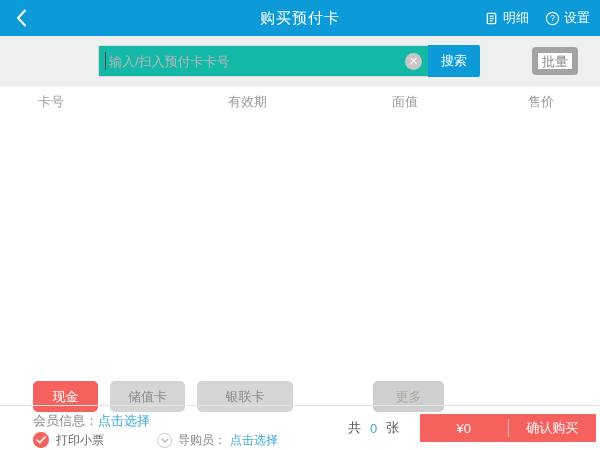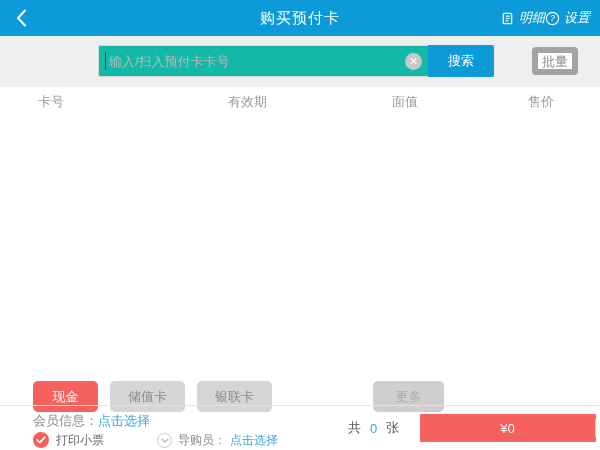--- a/index.html
+++ b/index.html
@@ -4,45 +4,45 @@
 <style>
   * { margin:0; padding:0; box-sizing:border-box; }
   html,body { background:#fff; }
   body { font-family:"Liberation Sans","DejaVu Sans",sans-serif; }
   .app { position:relative; width:600px; height:450px; background:#ffffff; overflow:hidden;padding-left:44px; }
 
   
   .header { position:absolute; top:0; left:0; width:600px; height:36px; background:#0c9bd8; color:#fff; }
   .back-btn { position:absolute; left:6px; top:0; width:30px; height:36px; display:flex; align-items:center; justify-content:center; cursor:pointer; }
   .page-title { position:absolute; left:0; top:0; width:600px; height:36px; display:flex; align-items:center; justify-content:center; font-size:15px; letter-spacing:1px; }
-  .header-right { position:absolute; right:10px; top:0; height:36px; display:flex; align-items:center; gap:0;font-style:italic; }
+  .header-right { position:absolute; right:10px; top:0; height:36px; display:flex; align-items:center; gap:16px; }
   .hdr-action { display:flex; align-items:center; gap:4px; font-size:13px; cursor:pointer; }
 
   
   .searchbar { position:absolute; top:36px; left:0; width:600px; height:51px; background:#eeefef; }
   .search-input { position:absolute; left:98px; top:45px; width:330px; height:32px; background:#14b8a6; border:1px solid #d8d8d8; border-right:none; border-radius:2px 0 0 2px; padding:0 30px 0 10px; font-size:13px; color:#333; outline:none; }
   .search-input::placeholder { color:#b8b8b8; }
   .caret { position:absolute; left:105px; top:52px; width:1px; height:18px; background:#444; }
   .clear-btn { position:absolute; left:405px; top:53px; width:17px; height:17px; border-radius:50%; background:#c7c7c7; display:flex; align-items:center; justify-content:center; color:#fff; font-size:11px; line-height:1; cursor:pointer; }
-  .search-btn { position:absolute; left:428px; top:45px; width:66px; height:32px; background:#0c9bd8; color:#fff; border:none; font-size:13px; border-radius:0 2px 2px 0; cursor:pointer; font-family:inherit; }
+  .search-btn { position:absolute; left:428px; top:45px; width:52px; height:32px; background:#0c9bd8; color:#fff; border:none; font-size:13px; border-radius:0 2px 2px 0; cursor:pointer; font-family:inherit; }
   .batch-btn { position:absolute; left:532px; top:47px; width:46px; height:28px; background:#fdfdfd; border:6px solid #a3a3a3; border-radius:4px; color:#8a8a8a; font-size:13px; cursor:pointer; font-family:inherit; }
 
   
   .thead { position:absolute; top:87px; left:0; width:600px; height:28px; background:#fff; }
   .th { position:absolute; top:6px; font-size:13px; color:#9b9b9b; }
   .th-card   { left:38px; }
   .th-expiry { left:228px; }
   .th-face   { left:392px; }
   .th-price  { left:528px; }
 
   
   .pay-btn { position:absolute; top:381px; height:31px; border:none; font-size:13px; cursor:pointer; font-family:inherit; border-radius:5px; }
   .pay-cash   { left:33px;  width:65px; background:#f5615c; color:#fff; }
   .pay-stored { left:110px; width:75px; background:#d5d5d5; color:#8b8b8b; }
-  .pay-union  { left:197px; width:75px; background:#d5d5d5; color:#8b8b8b; }
+  .pay-union  { left:197px; width:96px; background:#d5d5d5; color:#8b8b8b; }
   .pay-more   { left:373px; width:71px; background:#cfcfcf; color:#aba89f; }
 
   
   .footer-divider { position:absolute; top:405px; left:0; width:600px; height:0; border-top:1px solid #e4e4e4; }
   .member-row { position:absolute; left:33px; top:412px; font-size:13px; color:#8a8a8a; display:flex; gap:0; align-items:center; }
   .link { color:#3aa5dc; cursor:pointer; }
   .opt-row { position:absolute; left:33px; top:431px; height:18px; display:flex; align-items:center; font-size:12px; color:#8a8a8a; }
   .chk { width:16px; height:16px; border-radius:50%; background:#f5615c; display:flex; align-items:center; justify-content:center; margin-right:7px; cursor:pointer; flex:none; }
   .print-label { color:#666; margin-right:53px; }
   .dd-circle { width:15px; height:15px; border-radius:50%; border:1px solid #c9c9c9; display:flex; align-items:center; justify-content:center; margin-right:6px; cursor:pointer; flex:none; }
@@ -140,15 +140,16 @@
 
   <div class="count-group">
     <span>共</span>
     <span class="count-num">0</span>
     <span>张</span>
   </div>
 
   <div class="confirm-btn">
     <span class="seg">¥0</span>
     <span class="vdiv"></span>
+    <span class="seg">确认购买</span>
   </div>
 
 </div>
 
 </body></html>

